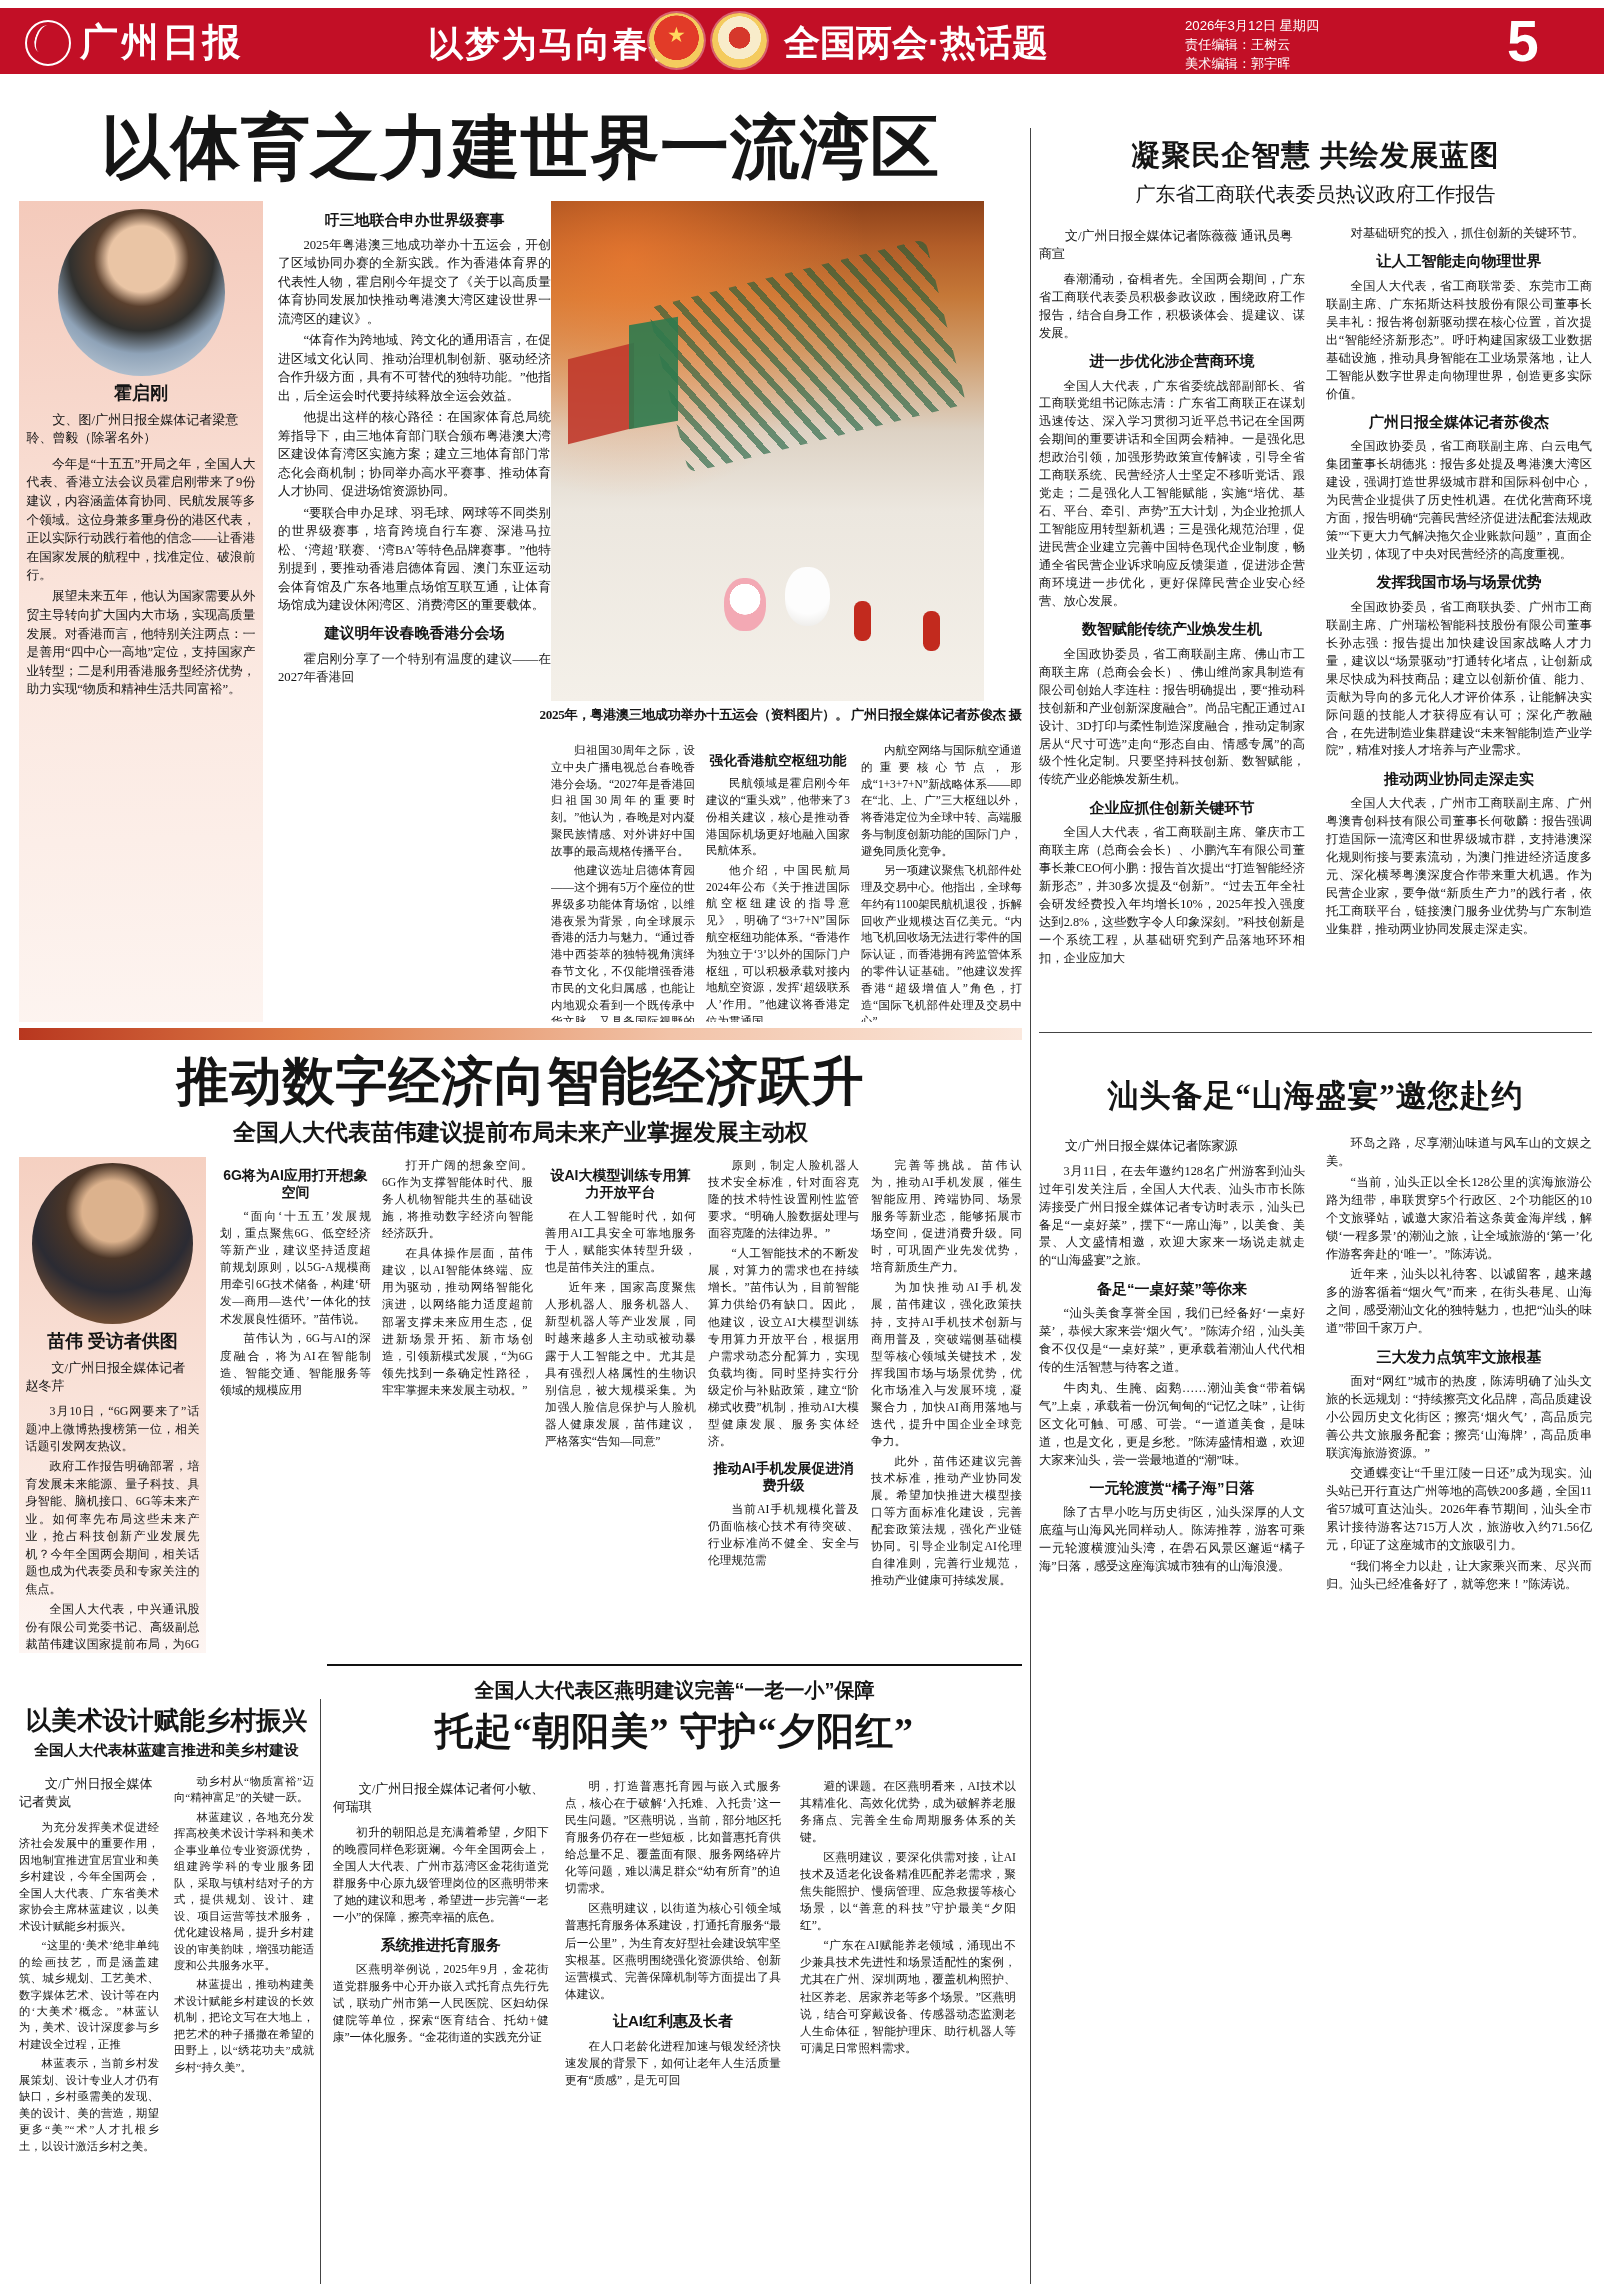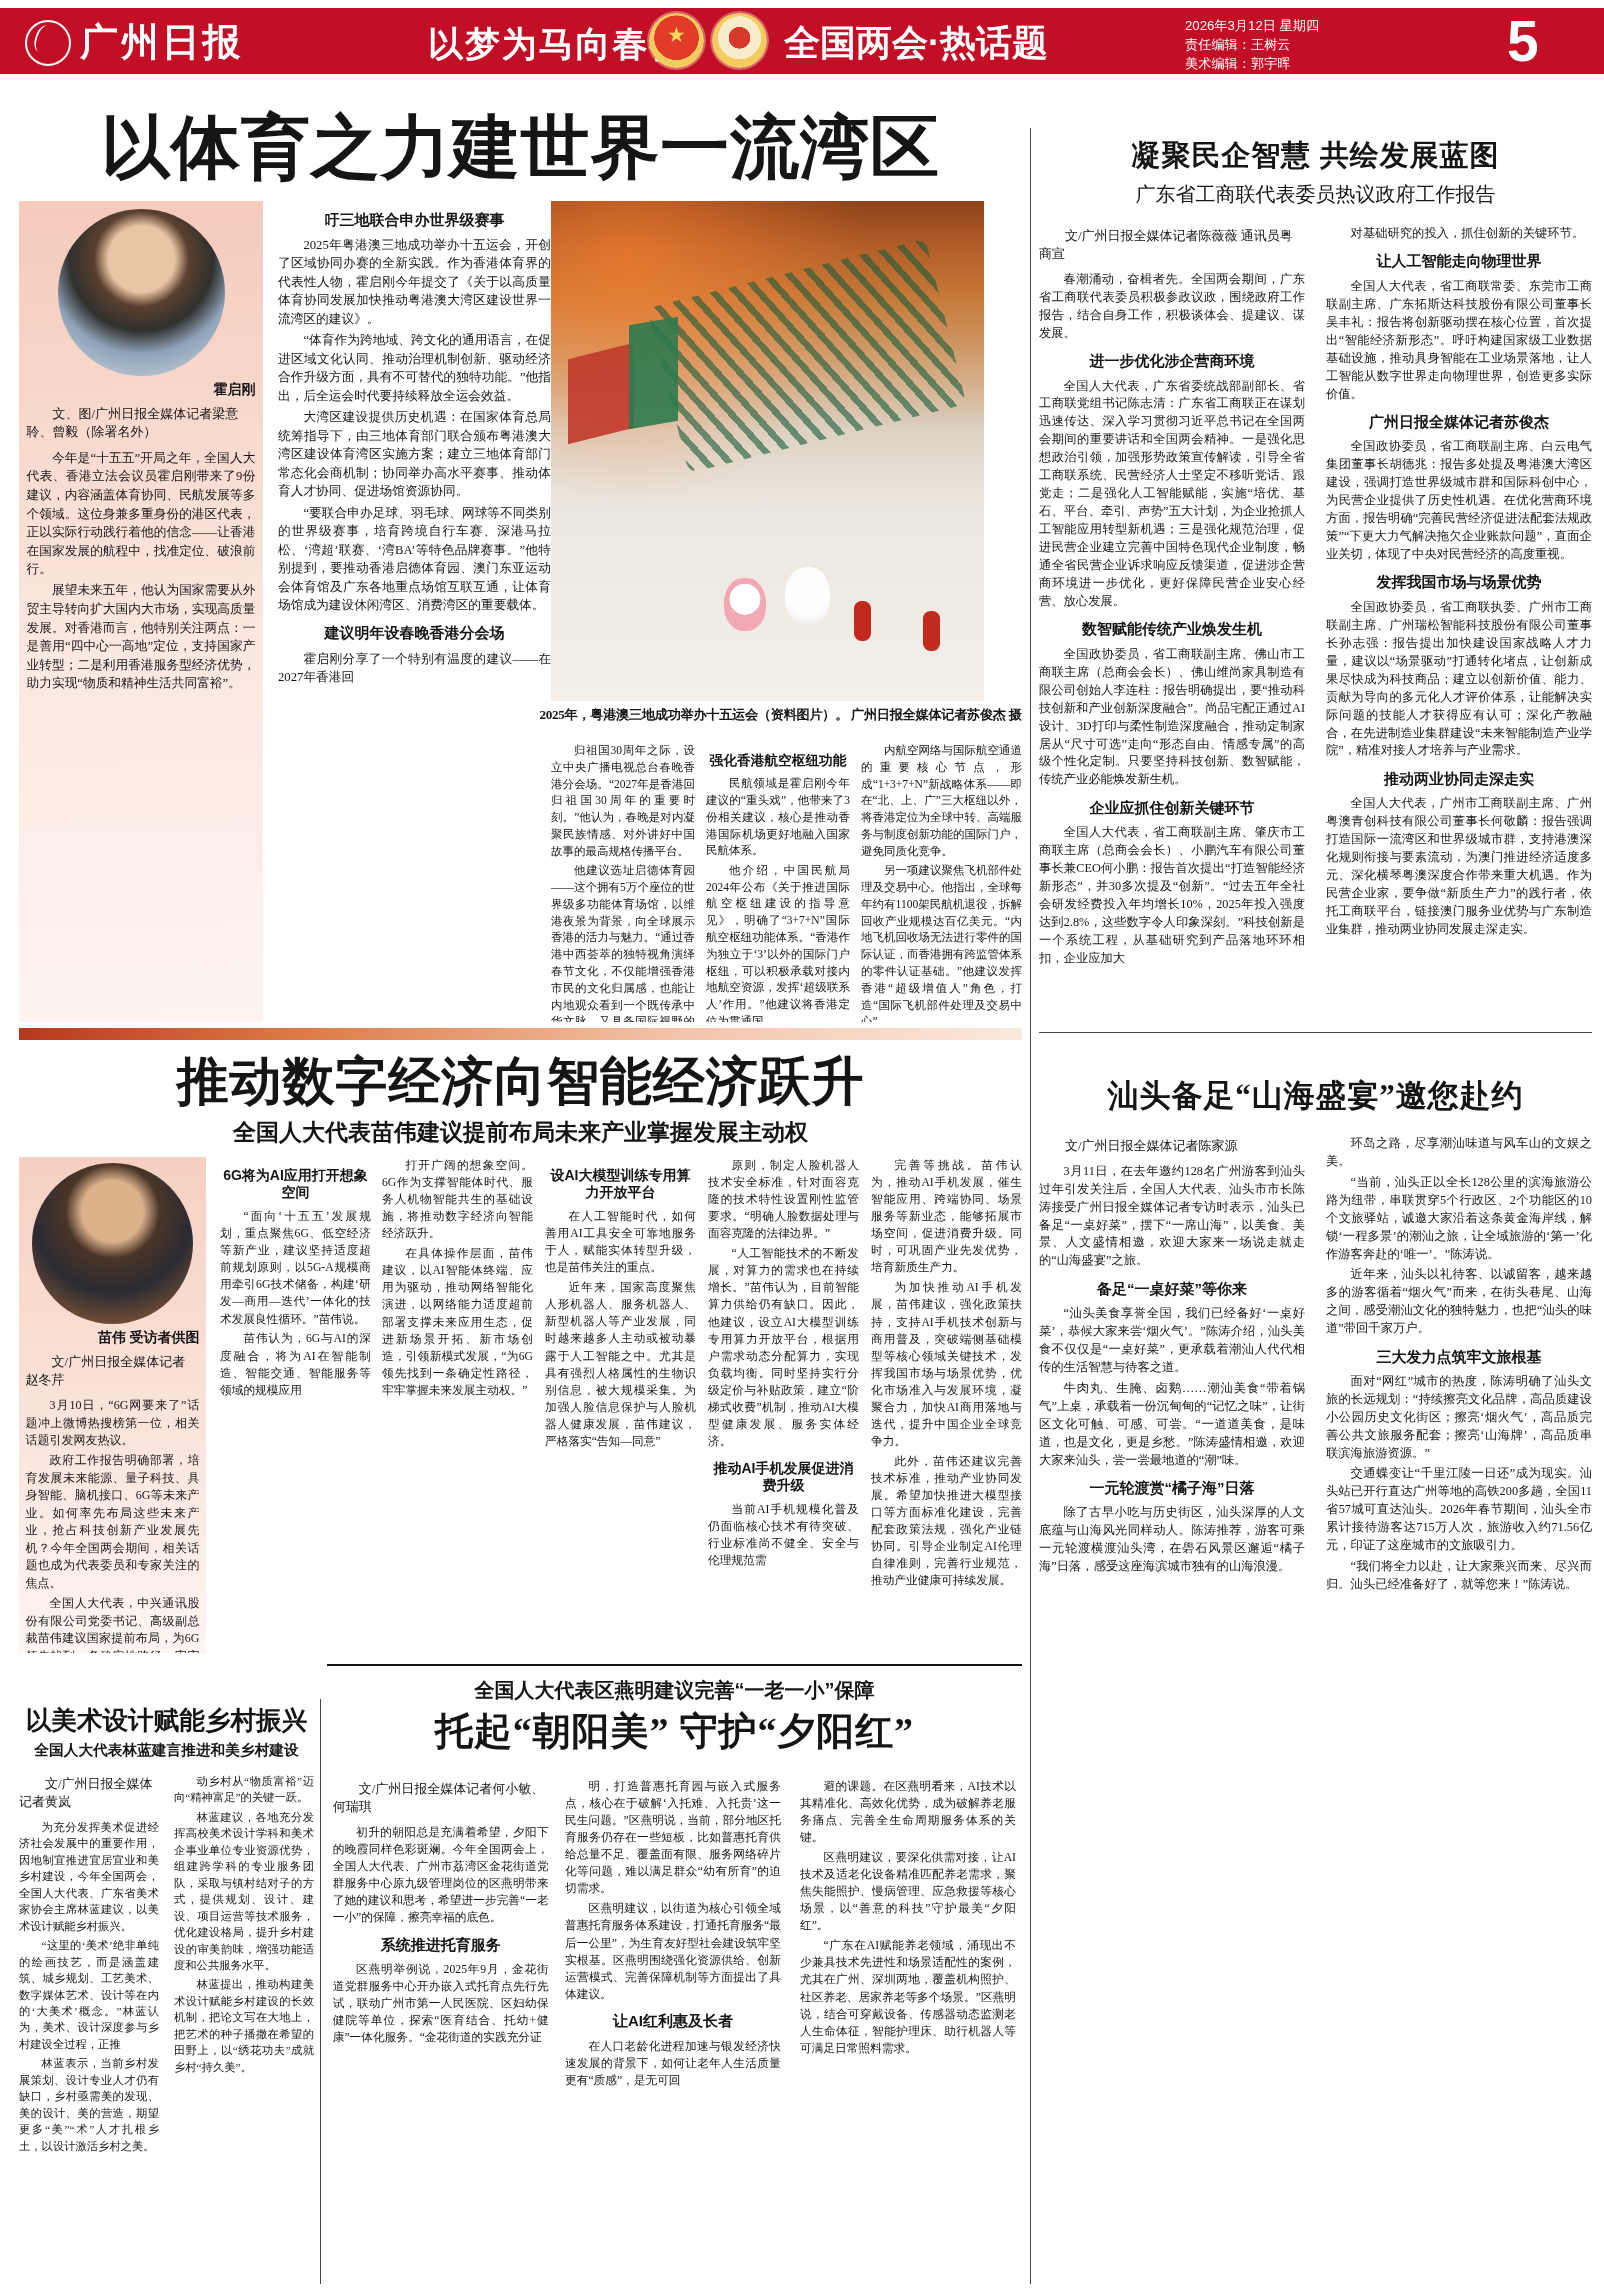--- a/index.html
+++ b/index.html
@@ -26,21 +26,21 @@
   .byline{font-size:13px;margin:1.9px 0 7.6px 0;text-indent:2em;line-height:1.4;}
   .kicker{text-align:center;font-weight:bold;}
   .vline{position:absolute;width:0.9px;background:#444;}
   
   .secA{position:absolute;left:19px;top:87px;width:1003px;height:939px;}
   .a-kicker{font-size:22px;letter-spacing:0.9px;}
   .a-headline{position:absolute;left:0;top:24.6px;width:100%;text-align:center;font-size:69px;font-weight:900;letter-spacing:0.9px;line-height:1.05;}
   .a-col1{left:0;top:114px;width:244px;height:821px;background:linear-gradient(178deg,#f4cabb,#fbe8e0 55%,#fdf4f0);padding:5.7px 7.6px;box-sizing:border-box;font-size:12.7px;}
   .portrait{border-radius:50%;margin:1.9px auto 5.7px auto;display:block;}
   .portrait-a{width:167px;height:167px;background:radial-gradient(circle at 50% 30%,#eac5a5 0 23%,#5a402e 33%,#30302e 50%,#8fa3b8 66%,#d3dde5 100%);}
-  .portrait-cap{text-align:right;font-weight:bold;font-size:14px;margin:0 0 5.7px 0;}
+  .portrait-cap{text-align:center;font-weight:bold;font-size:18px;margin:0 0 5.7px 0;}
   .a-col2{left:259px;top:114px;width:273px;height:821px;font-size:12.7px;}
   .a-photo{position:absolute;left:532px;top:114px;width:433px;height:500px;overflow:hidden;
      background:radial-gradient(circle at 18% 12%,rgba(255,130,50,.6),transparent 42%),
        linear-gradient(180deg,#8d421a 0%,#b25d28 9%,#c57838 19%,#cf9a68 30%,#ddd2c4 46%,#ece7df 62%,#f4f0e9 100%);}
   .ph-green{position:absolute;left:26%;top:14%;width:66%;height:34%;transform:rotate(-14deg);
      background:repeating-linear-gradient(62deg,rgba(22,92,58,.7) 0 6.6px,transparent 6.6px 17px);border-radius:9.5px;opacity:.85;}
   .ph-flag1{position:absolute;left:4%;top:30%;width:66px;height:85px;background:#c0392b;transform:skewY(-14deg);opacity:.9;}
   .ph-flag2{position:absolute;left:18%;top:24%;width:49px;height:104px;background:#2f7a4e;transform:skewY(-10deg);opacity:.9;}
   .ph-mascot1{position:absolute;left:40%;bottom:14%;width:42px;height:53px;background:radial-gradient(circle at 50% 40%,#ffffff 0 40%,#f3a9b4 41% 100%);border-radius:46%;}
   .ph-mascot2{position:absolute;left:54%;bottom:15%;width:45px;height:59px;background:radial-gradient(circle at 50% 40%,#fdfdfd 0 55%,#e8e6e2 100%);border-radius:46%;}
@@ -116,21 +116,21 @@
     <div>
         <p class="para">今年是“十五五”开局之年，全国人大代表、香港立法会议员霍启刚带来了9份建议，内容涵盖体育协同、民航发展等多个领域。这位身兼多重身份的港区代表，正以实际行动践行着他的信念——让香港在国家发展的航程中，找准定位、破浪前行。</p>
         <p class="para">展望未来五年，他认为国家需要从外贸主导转向扩大国内大市场，实现高质量发展。对香港而言，他特别关注两点：一是善用“四中心一高地”定位，支持国家产业转型；二是利用香港服务型经济优势，助力实现“物质和精神生活共同富裕”。</p>
       </div>
   </div>
 
   <div class="col a-col2">
       <div class="subhead">吁三地联合申办世界级赛事</div>
       <p class="para">2025年粤港澳三地成功举办十五运会，开创了区域协同办赛的全新实践。作为香港体育界的代表性人物，霍启刚今年提交了《关于以高质量体育协同发展加快推动粤港澳大湾区建设世界一流湾区的建议》。</p>
       <p class="para">“体育作为跨地域、跨文化的通用语言，在促进区域文化认同、推动治理机制创新、驱动经济合作升级方面，具有不可替代的独特功能。”他指出，后全运会时代要持续释放全运会效益。</p>
-      <p class="para">大湾区建设提供历史机遇：在国家体育总局统筹指导下，由三地体育部门联合颁布粤港澳大湾区建设体育湾区实施方案；建立三地体育部门常态化会商机制；协同举办高水平赛事、推动体育人才协同、促进场馆资源协同。</p>
+      <p class="para">他提出这样的核心路径：在国家体育总局统筹指导下，由三地体育部门联合颁布粤港澳大湾区建设体育湾区实施方案；建立三地体育部门常态化会商机制；协同举办高水平赛事、推动体育人才协同、促进场馆资源协同。</p>
       <p class="para">“要联合申办足球、羽毛球、网球等不同类别的世界级赛事，培育跨境自行车赛、深港马拉松、‘湾超’联赛、‘湾BA’等特色品牌赛事。”他特别提到，要推动香港启德体育园、澳门东亚运动会体育馆及广东各地重点场馆互联互通，让体育场馆成为建设休闲湾区、消费湾区的重要载体。</p>
       <div class="subhead">建议明年设春晚香港分会场</div>
       <p class="para">霍启刚分享了一个特别有温度的建议——在2027年香港回</p>
     </div>
 
   <div class="a-photo">
     <span class="ph-green"></span>
     <span class="ph-flag1"></span>
     <span class="ph-flag2"></span>
     <span class="ph-mascot1"></span>

